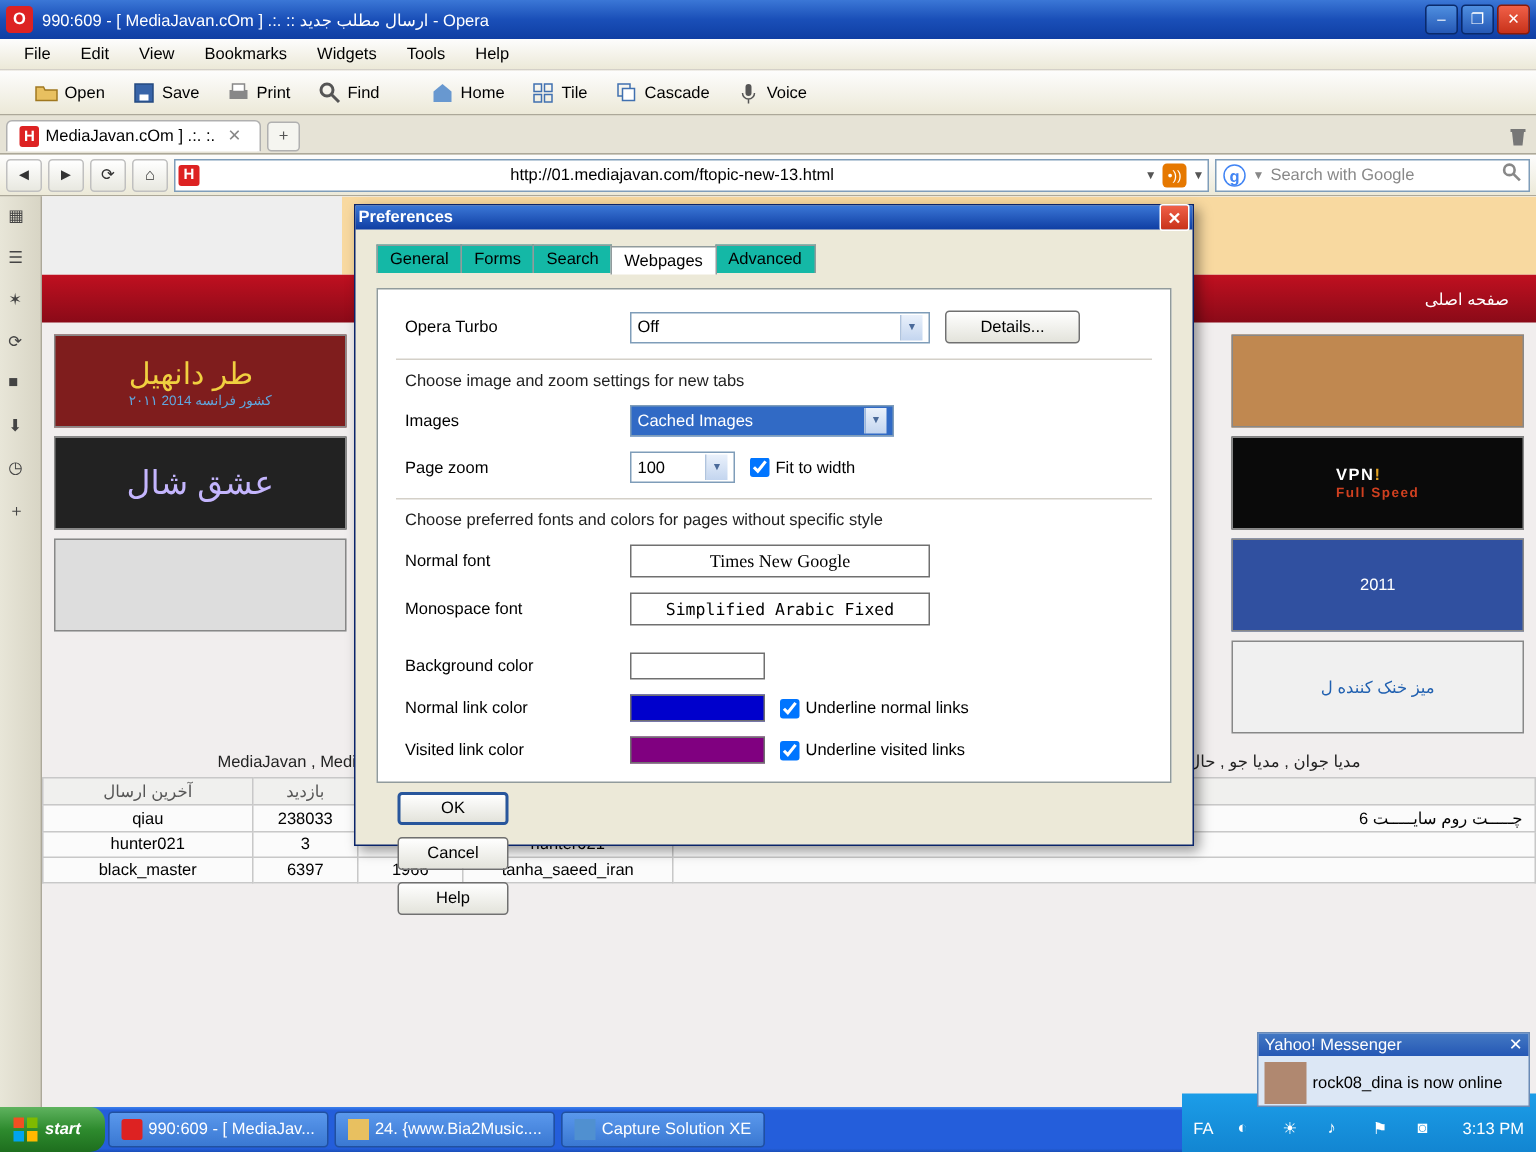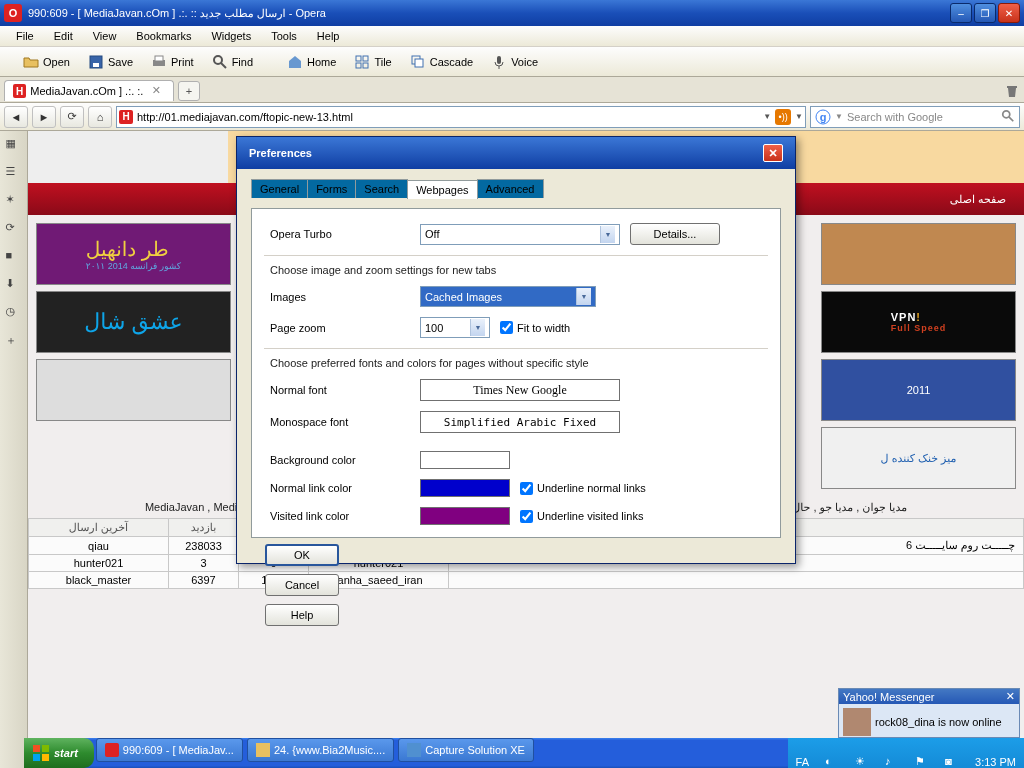--- a/index.html
+++ b/index.html
@@ -28,59 +28,59 @@
 .browser-tab { background:#fff; border:1px solid #b0b0b0; border-bottom:none; border-radius:4px 4px 0 0; padding:3px 8px; display:flex; align-items:center; gap:4px; max-width:170px; }
 .tabicon { width:14px; height:14px; background:#d22; color:#fff; display:flex; align-items:center; justify-content:center; font-weight:bold; border-radius:2px; font-size:10px; }
 .tabclose { width:14px; height:14px; color:#888; margin-left:4px; }
 .plus-tab { width:22px; height:20px; border:1px solid #b0b0b0; background:#f5f5f0; border-radius:3px; display:flex; align-items:center; justify-content:center; color:#555; }
 .trash { margin-left:auto; width:16px; height:16px; }
 
 
 .addrrow { height:28px; background:linear-gradient(#fdfdfd,#ece9d8); display:flex; align-items:center; padding:0 4px; gap:4px; border-bottom:1px solid #aca899; }
 .navbtn { width:24px; height:22px; border:1px solid #c0c0c0; background:linear-gradient(#fff,#e8e8e0); border-radius:3px; display:flex; align-items:center; justify-content:center; color:#333; }
 .urlbox { flex:1; height:22px; border:1px solid #7f9db9; background:#fff; display:flex; align-items:center; padding:0 2px; gap:4px; }
-.urlbox input { flex:1; border:none; outline:none; height:18px; }
+.urlbox input { flex:1; border:none; outline:none; height:18px;text-align:center; }
 .searchbox { width:210px; height:22px; border:1px solid #7f9db9; background:#fff; display:flex; align-items:center; padding:0 4px; gap:4px; color:#888; }
 .rss { width:16px; height:16px; background:#e67800; color:#fff; border-radius:3px; display:flex; align-items:center; justify-content:center; font-size:9px; }
 .g-icon { width:16px; height:16px; }
 
 
 .main { display:flex; height:640px; }
 .sidebar { width:28px; background:linear-gradient(90deg,#e8e6d8,#d8d5c5); border-right:1px solid #aca899; display:flex; flex-direction:column; align-items:center; padding-top:6px; gap:12px; }
 .sidebar .sicon { width:16px; height:16px; color:#444; }
 .content { flex:1; background:#fff; overflow:hidden; position:relative; }
 
 
 .page { position:relative; height:100%; background:#f1eeee; }
 .page-header { height:52px; background:linear-gradient(#fff,#e8e6e6); display:flex; }
 .page-header .logo { width:200px; height:52px; background:#eee; }
 .page-header .banner { flex:1; background:#f8d9a0; }
 .redbar { height:32px; background:linear-gradient(#c01020,#8a0a18); color:#fff; display:flex; align-items:center; justify-content:flex-end; padding:0 18px; font-size:12px; }
 .page-body { display:flex; padding:8px; gap:10px; }
 .ads-col { width:195px; display:flex; flex-direction:column; gap:6px; }
 .ad { height:62px; background:#222; color:#fff; display:flex; align-items:center; justify-content:center; font-size:16px; border:1px solid #888; }
-.ad.y { background:#701a75; }
+.ad.y { background:#7f1d1d; }
 .ad.vpn { background:#0a0a0a; font-size:20px; font-weight:bold; letter-spacing:1px; }
 .center-msg { flex:1; text-align:center; padding:20px; font-size:12px; direction:rtl; }
 
 .sitelinks { text-align:center; font-size:11px; padding:4px 0; color:#222; }
 
 
 .forum-table { border-collapse:collapse; width:100%; }
 .forum-table th,.forum-table td { border:1px solid #c8c8c8; padding:2px 8px; text-align:center; font-size:11px; background:#fbfbfb; }
 .forum-table th { background:#f0f0ee; font-weight:normal; color:#555; }
 .forum-table td.link { color:#d26600; }
 
 
 .dialog { position:absolute; left:236px; top:136px; width:560px; height:428px; background:#ECE9D8; border:1px solid #0a246a; box-shadow:3px 3px 8px rgba(0,0,0,.4); z-index:50; }
-.dlg-title { height:32px; background:linear-gradient(#3b77d6,#0f3ea3); color:#fff; display:flex; align-items:center; padding:0 12px; font-weight:bold; }
+.dlg-title { height:16px; background:linear-gradient(#3b77d6,#0f3ea3); color:#fff; display:flex; align-items:center; padding:0 2px; font-weight:bold; }
 .dlg-title .dlg-close { margin-left:auto; width:20px; height:18px; background:linear-gradient(#f06048,#c8321a); border:1px solid #fff; border-radius:2px; display:flex; align-items:center; justify-content:center; }
 .dlg-body { padding:10px 14px; }
 .dlg-tabs { display:flex; margin-bottom:10px; }
-.dlg-tab { border:1px solid #919b9c; background:#0369a1; padding:3px 8px; border-bottom:none; margin-right:-1px; font-size:11px; }
+.dlg-tab { border:1px solid #919b9c; background:#14b8a6; padding:3px 8px; border-bottom:none; margin-right:-1px; font-size:11px; }
 .dlg-tab.active { background:#fff; position:relative; top:1px; }
 .dlg-page { border:1px solid #919b9c; background:#fff; padding:14px 18px; height:330px; }
 .row { display:flex; align-items:center; margin-bottom:10px; }
 .row .label { width:150px; }
 .row .control { flex:1; display:flex; align-items:center; gap:10px; }
 .select { height:21px; border:1px solid #7f9db9; background:#fff; display:flex; align-items:center; padding:0 4px; }
 .select.sel { background:#316ac5; color:#fff; }
 .select .arrow { margin-left:auto; width:15px; height:17px; background:linear-gradient(#eaf1fb,#c3d5ef); border-left:1px solid #b0c4de; display:flex; align-items:center; justify-content:center; font-size:7px; color:#4a6a9a; }
 .btn { height:22px; border:1px solid #707070; background:linear-gradient(#fff,#e3e3db); padding:0 14px; display:flex; align-items:center; justify-content:center; border-radius:3px; }
 .btn.default { border:2px solid #28569c; }
@@ -94,21 +94,21 @@
 
 .dlg-buttons { display:flex; justify-content:flex-end; gap:8px; padding:6px 14px 0;flex-direction:column; }
 
 
 .toast { position:absolute; right:4px; bottom:30px; width:182px; height:50px; background:#dce7f5; border:1px solid #6a8ab5; z-index:60; font-size:10px; }
 .toast .thdr { background:linear-gradient(#4378c3,#2558b5); color:#fff; padding:1px 4px; display:flex; align-items:center; }
 .toast .tbody { display:flex; align-items:center; padding:4px; gap:4px; }
 .toast .avatar { width:28px; height:28px; background:#b08870; }
 
 
-.taskbar { position:absolute; left:0; right:0; bottom:0; height:30px; background:linear-gradient(#3c81ec,#245edb 8%,#245edb 92%,#1a4fb8); display:flex; align-items:flex-start;margin-left:24px; }
+.taskbar { position:absolute; left:0; right:0; bottom:0; height:30px; background:linear-gradient(#3c81ec,#245edb 8%,#245edb 92%,#1a4fb8); display:flex; align-items:center; }
 .startbtn { height:30px; padding:0 16px 0 8px; background:linear-gradient(#5fb35f,#2e8b2e 50%,#1e6e1e); color:#fff; font-style:italic; font-weight:bold; font-size:14px; display:flex; align-items:center; gap:4px; border-radius:0 10px 10px 0; }
 .taskbtn { height:24px; margin:0 2px; padding:0 8px; background:linear-gradient(#5a98ec,#3a78d2); border:1px solid #2050a0; color:#fff; display:flex; align-items:center; gap:4px; border-radius:3px; max-width:160px; overflow:hidden; white-space:nowrap; }
 .tray { margin-left:auto; height:48px; background:linear-gradient(#1c9de8,#1080cc); display:flex; align-items:center; padding:0 8px; gap:16px; color:#fff; }
 .tray .clock { font-size:11px; }
 .tray .tico { width:14px; height:14px; }
 </style>
 </head>
 <body>
 
 <div class="titlebar">
@@ -253,21 +253,21 @@
         </div>
       <div class="page-body">
         <div class="ads-col">
           <div class="ad y">
               <div>
                 <div style="color:#f0d040;font-size:20px">طر دانهیل</div>
                 <div style="font-size:9px;color:#60a8e0">۲۰۱۱ کشور فرانسه 2014</div>
               </div>
             </div>
           <div class="ad">
-              <span style="font-size:22px;color:#0ea5e9">عشق شال</span>
+              <span style="font-size:22px;color:#c4b5fd">عشق شال</span>
             </div>
           <div class="ad" style="background:#ddd"></div>
         </div>
         <div class="center-msg">همانطور که مطلع می باشید مشکلاتی گریبا ... ورودی مانند همیشه این مشکل بر طر</div>
         <div class="ads-col">
           <div class="ad" style="background:#c08850"></div>
           <div class="ad vpn">
               <div><span>VPN</span><span style="color:#e0a020">!</span><div style="font-size:9px;color:#d04020">Full Speed</div></div>
             </div>
           <div class="ad" style="background:#3050a0">

